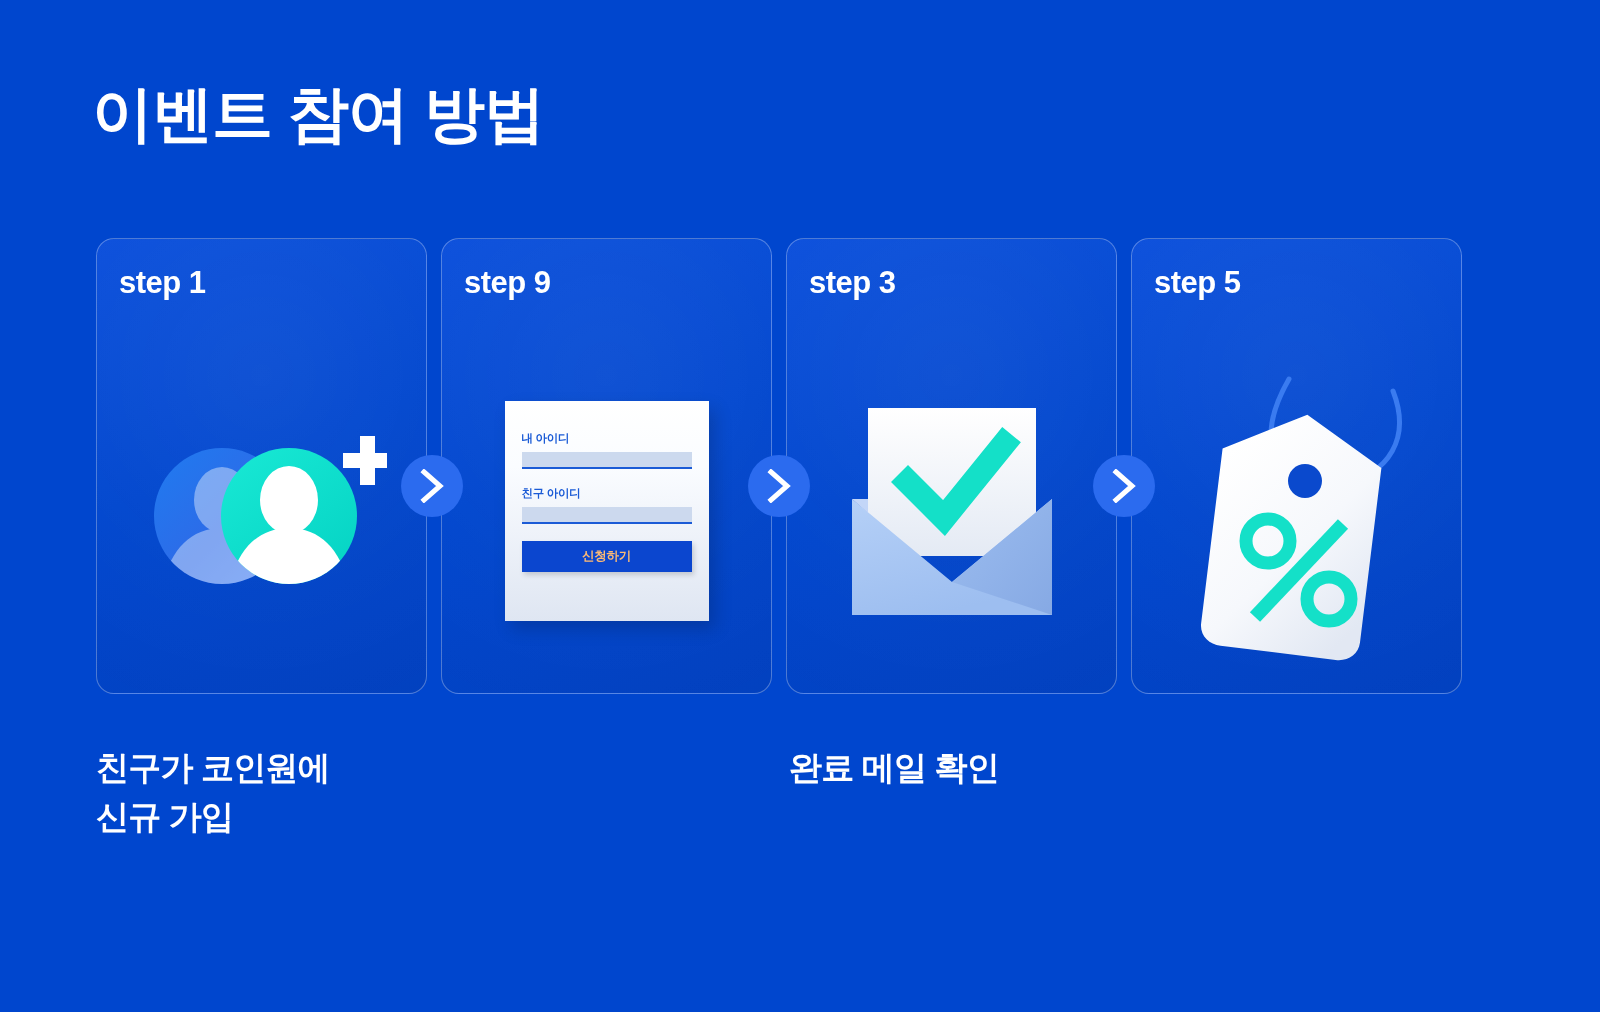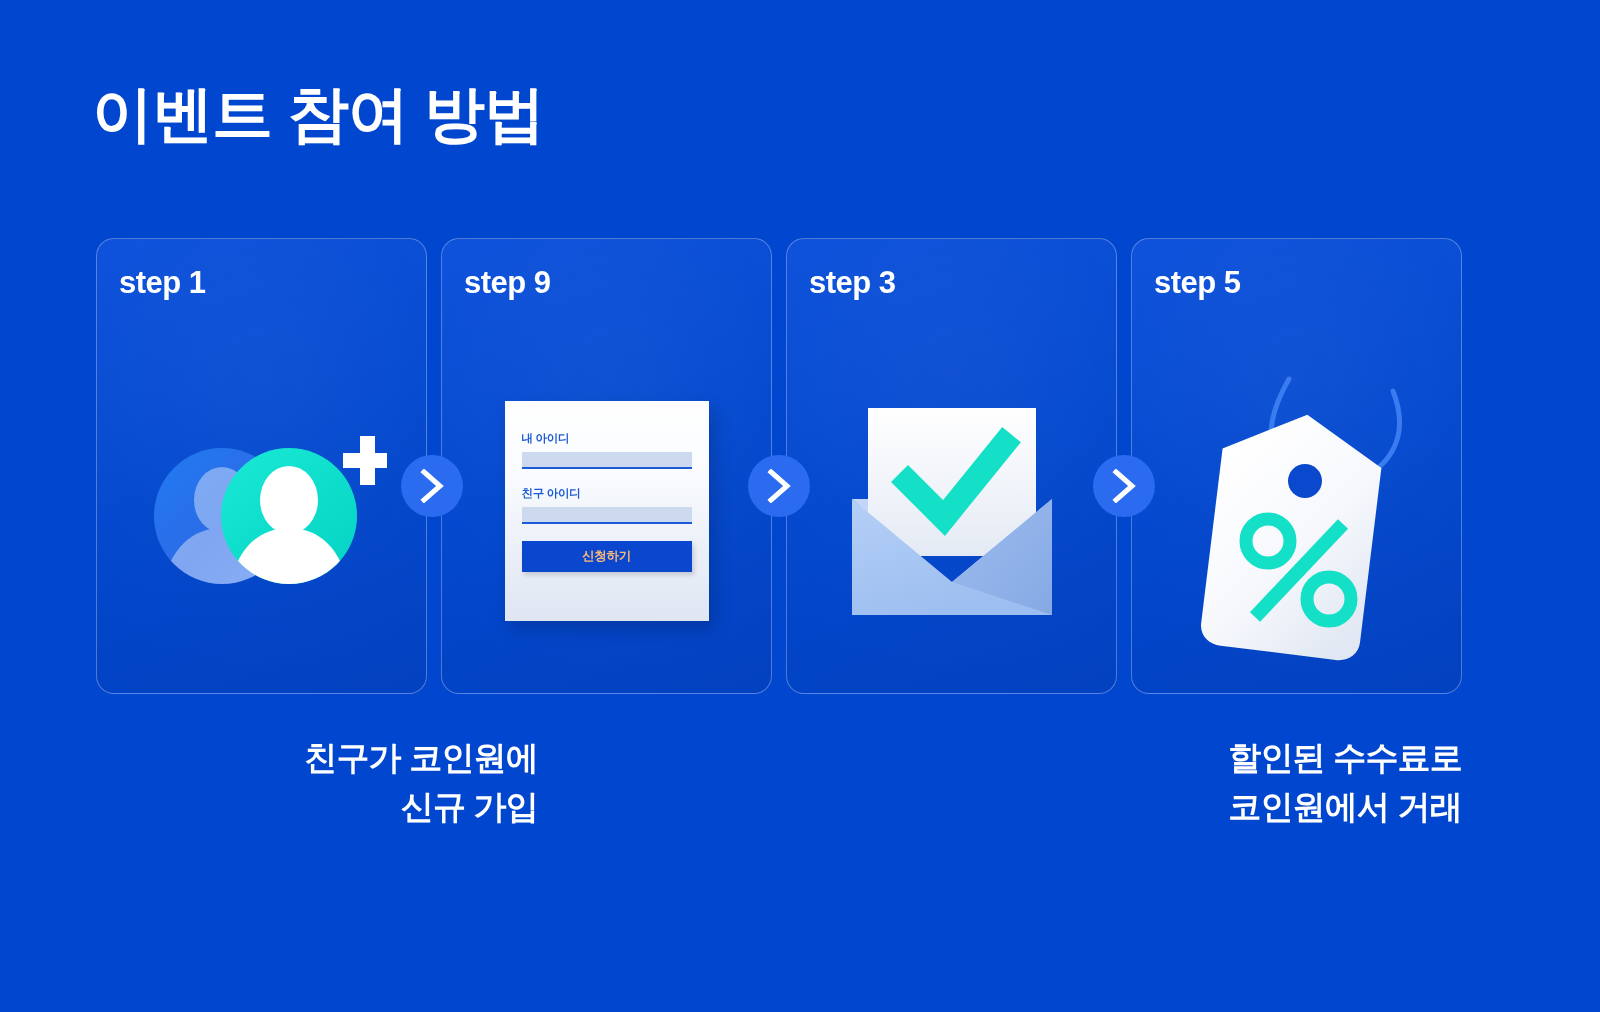--- a/index.html
+++ b/index.html
@@ -95,26 +95,27 @@
   .captions {
     position: absolute;
     left: 96px;
     top: 734px;
     width: 1366px;
     display: flex;
     gap: 20px;
   }
   .caption {
     flex: 1 1 0;
-    text-align: right;
+    text-align: left;
     color: #ffffff;
     font-size: 33px;
     font-weight: bold;
     line-height: 1.47;
     letter-spacing: -0.8px;
+    margin-top: 10px;
   }
   .caption .ln { display: block; }
 
   
   .form-mock {
     position: relative;
     width: 204px;
     height: 220px;
     background: linear-gradient(180deg, #ffffff 0%, #fafcff 30%, #dfe6f2 100%);
     box-shadow: 6px 8px 16px rgba(0,0,0,0.17);
@@ -292,18 +293,15 @@
     <path d="M5 3 L 21 17 L 5 31" fill="none" stroke="#FFFFFF" stroke-width="5" stroke-linecap="square" stroke-linejoin="miter"></path>
   </svg>
 </div>
 
 <div class="captions">
   <div class="caption">
     <span class="ln">친구가 코인원에</span>
     <span class="ln">신규 가입</span>
   </div>
   <div class="caption">
-  </div>
-  <div class="caption">
-    <span class="ln">할인된 수수료로</span>
-    <span class="ln">코인원에서 거래</span>
+    <span class="ln">완료 메일 확인</span>
   </div>
 </div>
 
 </body></html>

